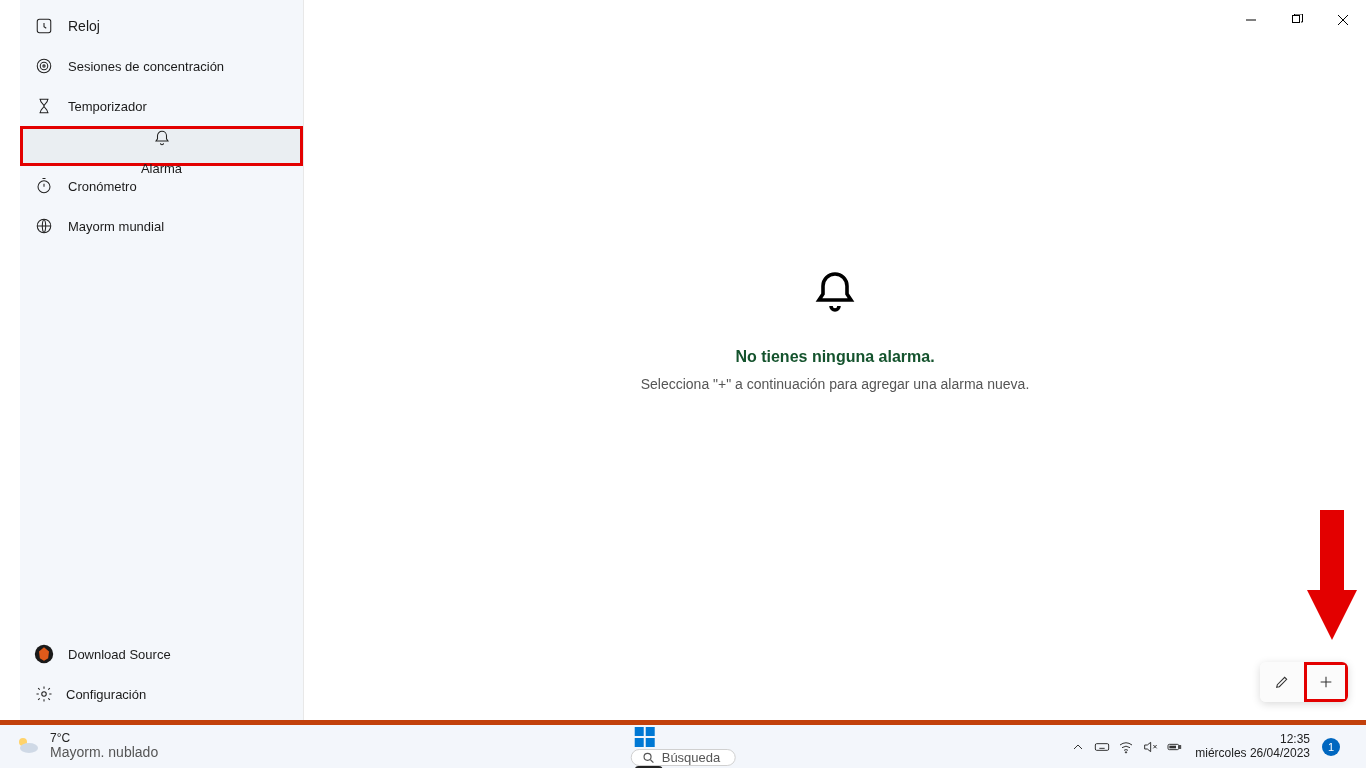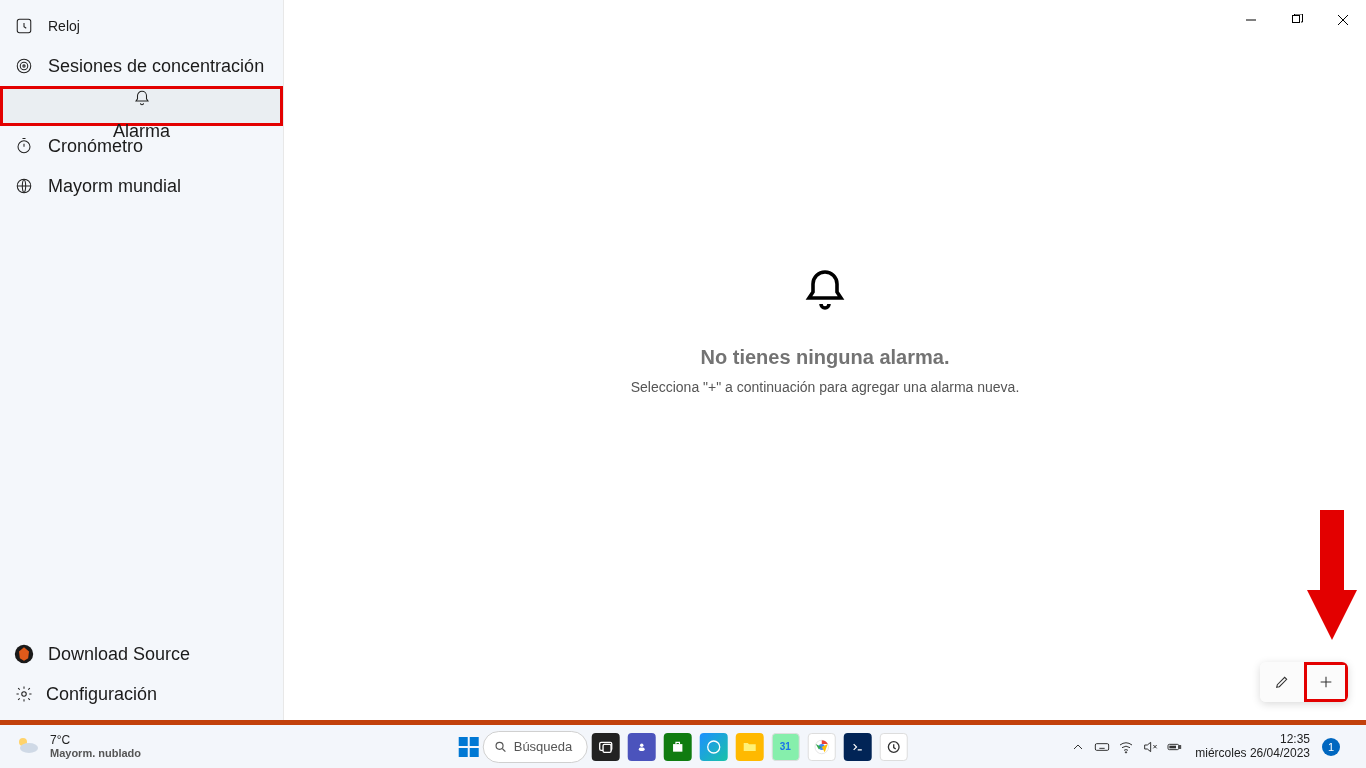--- a/index.html
+++ b/index.html
@@ -3,40 +3,41 @@
 <meta charset="utf-8">
 <style>
   * { box-sizing: border-box; margin: 0; padding: 0; font-family: "Segoe UI", sans-serif; }
   html, body { width: 1366px; height: 768px; overflow: hidden; background:#fff; }
 
   .app {
     display: flex;
     width: 1366px;
     height: 720px;
     background: #fff;
+    padding-left: 20px;
   }
 
   
   .sidebar {
     width: 284px;
     height: 100%;
     background: #f4f7fb;
     border-right: 1px solid #e8e8e8;
     display: flex;
     flex-direction: column;
     padding-top: 6px;
   }
   .side-item {
     display: flex;
     align-items: center;
     height: 40px;
     padding: 0 14px;
     gap: 14px;
     cursor: pointer;
-    font-size: 18px;
+    font-size: 13px;
     color: #1b1b1b;
   }
   .side-item.title { height: 40px; font-size:14px; }
   .side-item.selected { background: #eaeef2; flex-direction: column; }
   .side-icon { width: 20px; height: 20px; display:flex; align-items:center; justify-content:center; }
   .side-icon svg { width:18px; height:18px; stroke:#222; fill:none; stroke-width:1.4; }
   .side-fill { flex: 1; }
   .red-box { border: 3px solid #e30000; }
 
   
@@ -61,21 +62,21 @@
     display: flex;
     flex-direction: column;
     align-items: center;
     justify-content: center;
   }
   .empty-state {
     display:flex; flex-direction:column; align-items:center;
     transform: translateY(-30px);
   }
   .empty-state .bell svg { width:48px; height:48px; stroke:#000; fill:none; stroke-width:1.8; }
-  .empty-state h1 { font-size:20px; font-weight:600; margin-top:28px; color:#737373; }
+  .empty-state h1 { font-size:16px; font-weight:600; margin-top:28px; color:#14532d; }
   .empty-state p { font-size:14px; color:#555; margin-top:10px; }
 
   
   .fab-group {
     position:absolute;
     right: 18px;
     bottom: 18px;
     display:flex;
     gap:0;
     box-shadow: 0 2px 8px rgba(0,0,0,0.15);
@@ -114,26 +115,27 @@
     align-items:center;
   }
   .weather {
     display:flex; align-items:center; gap:10px;
     padding-left:14px;
     height:100%;
   }
   .weather-icon svg { width:26px; height:26px; }
   .weather-text { display:flex; flex-direction:column; line-height:1.1; }
   .weather-temp { font-size:12px; color:#222; }
-  .weather-desc { font-size:11px; color:#555;font-weight:bold; }
+  .weather-desc { font-size:14px; color:#555; }
   .task-center {
     position:absolute;
     left:50%; transform:translateX(-50%);
-    display:flex; align-items:center; gap:0;
+    display:flex; gap:0;
     height:100%;
+    flex-direction:column;
   }
   .start-btn { width:28px; height:28px; display:flex; align-items:center; justify-content:center; cursor:pointer; }
   .search-pill {
     display:flex; align-items:center; gap:6px;
     background:#fff; border:1px solid #d0d0d0;
     border-radius:16px; height:32px;
     padding:0 14px 0 10px; font-size:13px; color:#555;
     cursor:pointer;
   }
   .search-pill svg { width:14px; height:14px; stroke:#555; fill:none; stroke-width:2; }
@@ -181,20 +183,28 @@
       <span class="side-icon">
         <svg viewBox="0 0 24 24">
             <circle cx="12" cy="12" r="9"></circle>
             <circle cx="12" cy="12" r="5"></circle>
             <circle cx="12" cy="12" r="1.5"></circle>
           </svg>
       </span>
       <span>Sesiones de concentración</span>
     </div>
 
+    <div class="side-item">
+      <span class="side-icon">
+        <svg viewBox="0 0 24 24">
+            <path d="M6 3h12M6 21h12M7 3c0 5 5 6 5 9s-5 4-5 9M17 3c0 5-5 6-5 9s5 4 5 9"></path>
+          </svg>
+      </span>
+      <span>Temporizador</span>
+    </div>
 
     <div class="side-item selected red-box">
       <span class="side-icon">
         <svg viewBox="0 0 24 24">
             <path d="M6 9a6 6 0 0 1 12 0v4l2 3H4l2-3V9z"></path>
             <path d="M10 19a2 2 0 0 0 4 0"></path>
           </svg>
       </span>
       <span>Alarma</span>
     </div>

